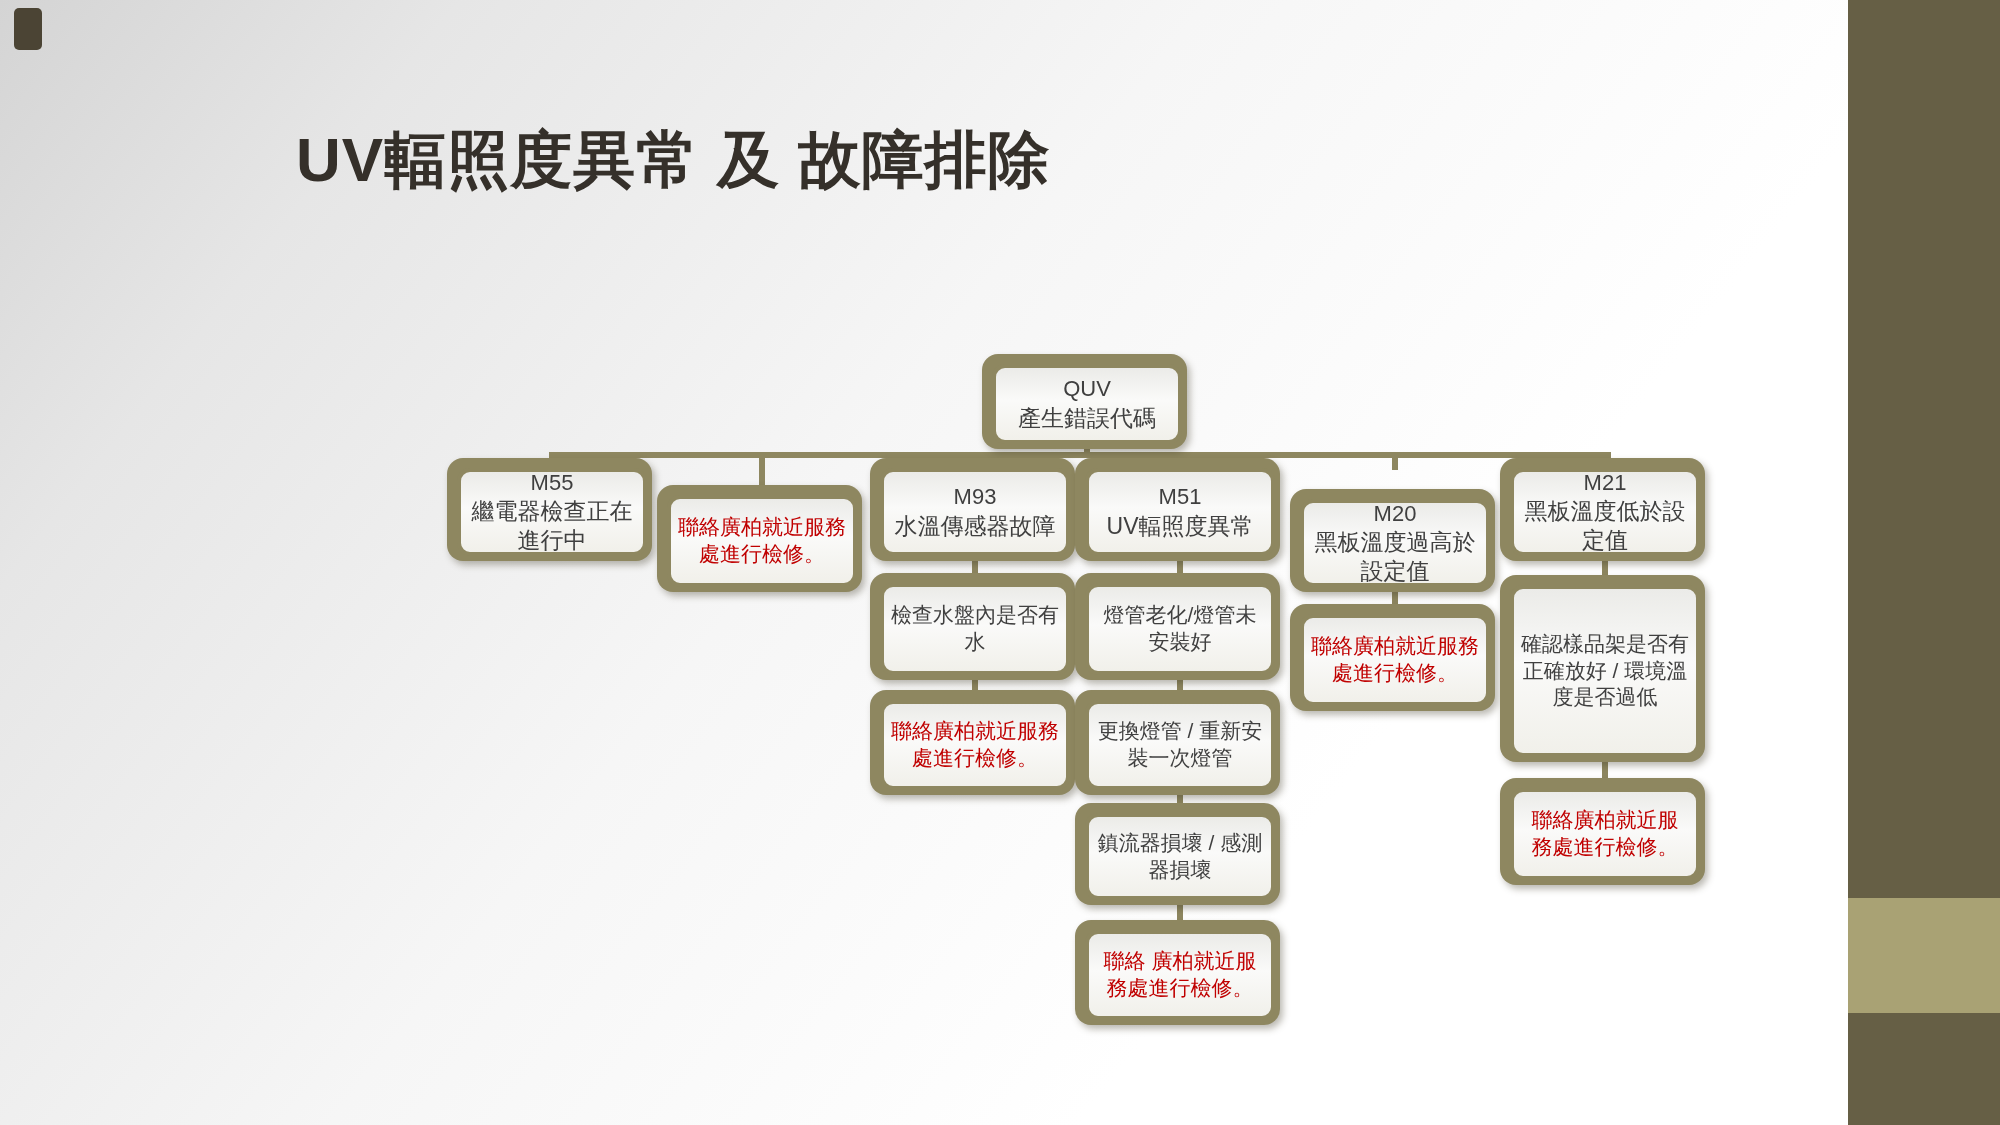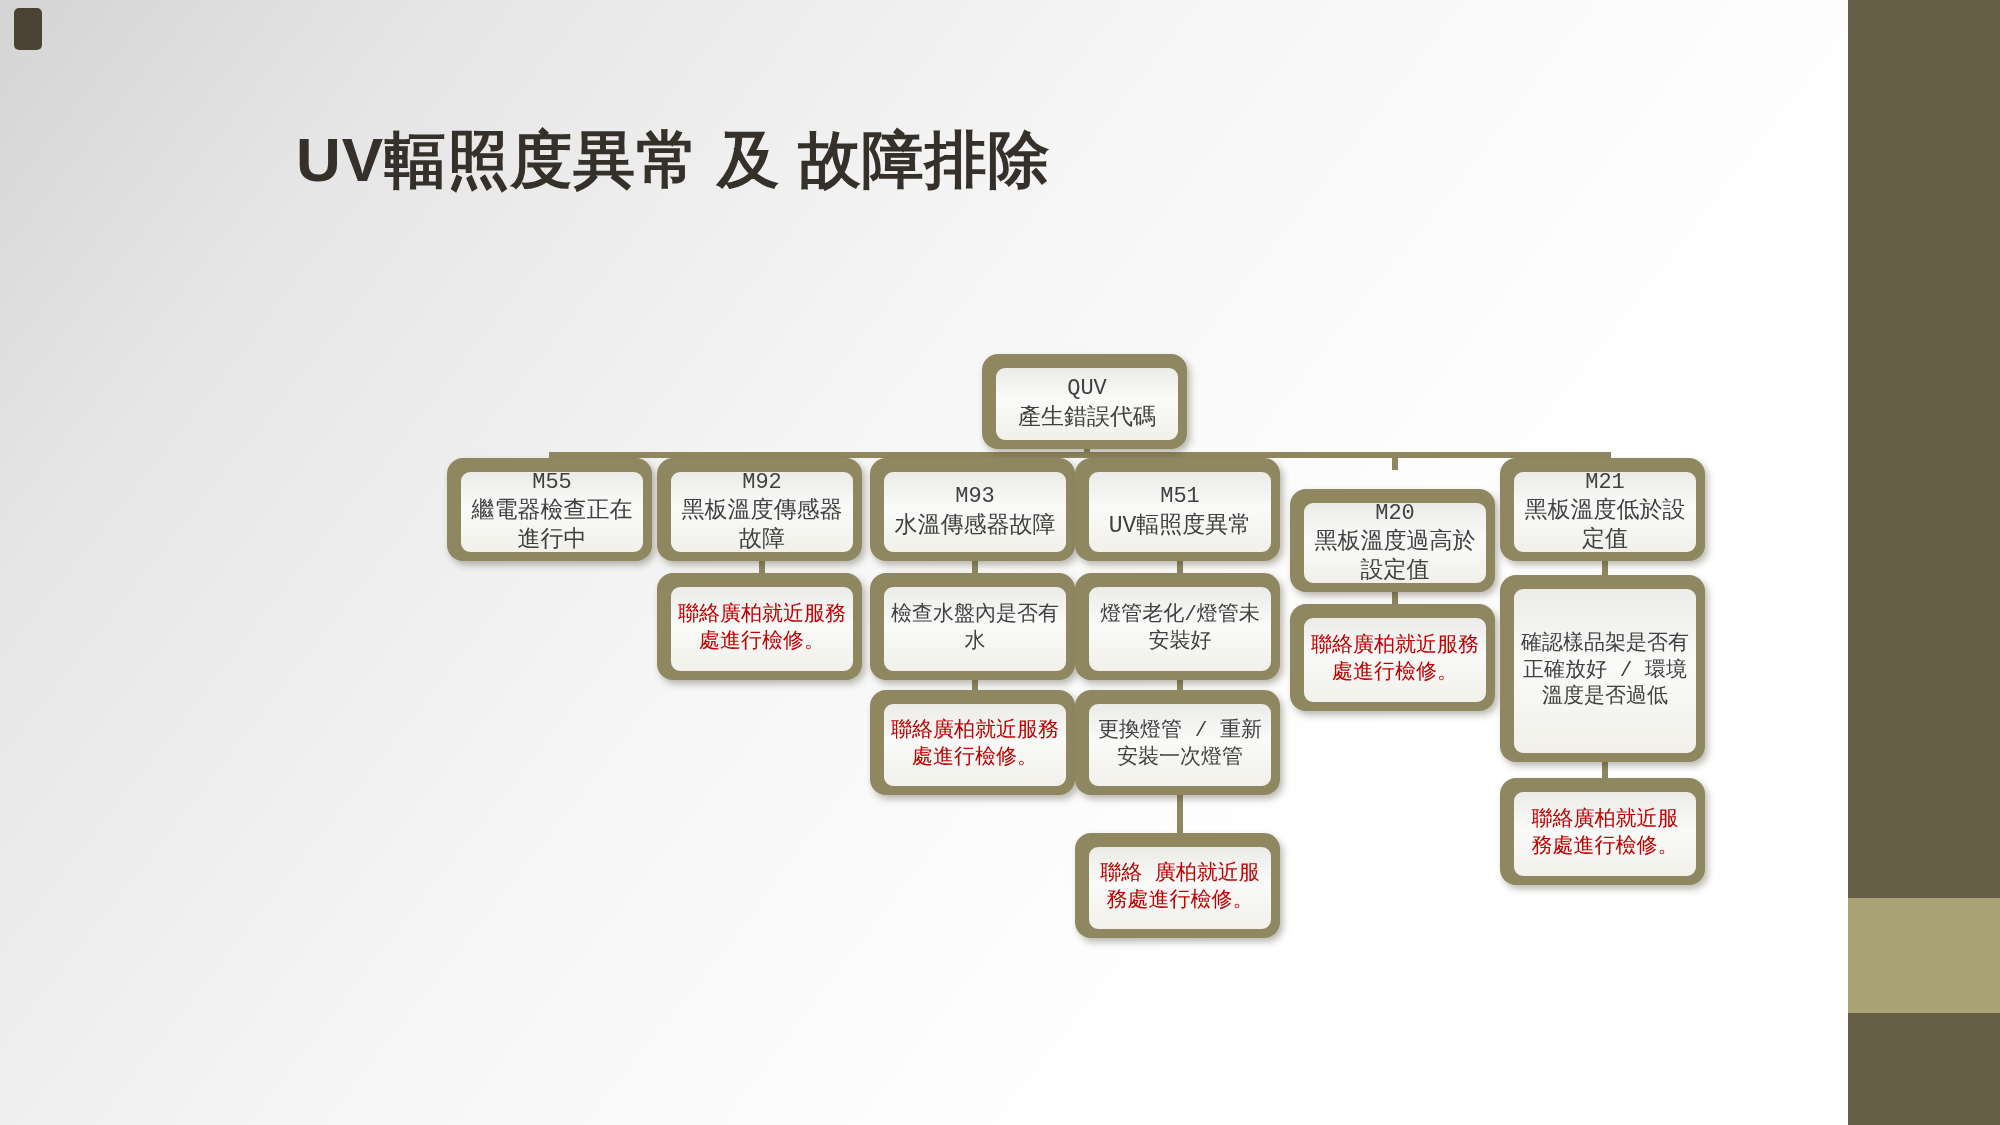--- a/index.html
+++ b/index.html
@@ -28,21 +28,21 @@
   }
   .chart{ position:absolute; left:0; top:0; width:1848px; height:1125px; }
 
   
   .bus{ position:absolute; left:549px; top:452px; width:1062px; height:6px; background:#8e8760; }
   .stub{ position:absolute; width:6px; background:#8e8760; }
   .vline{ width:6px; background:#8e8760; }
 
   
   .col{ position:absolute; top:468px; width:190px; display:flex; flex-direction:column; align-items:center; }
-  .node{ position:relative; width:100%;font-family:Liberation Mono, monospace; }
+  .node{ position:relative; width:100%; }
   .node .back{
     position:absolute; left:-10px; top:-10px; right:-5px; bottom:-5px;
     background:#8e8760; border-radius:16px;
     box-shadow:3px 4px 7px rgba(60,55,35,.35);
   }
   .node .box{
     position:relative; height:100%; width:100%;
     border:4px solid #8e8760; border-radius:13px;
     background:linear-gradient(180deg,#ebebe8 0%,#fafaf9 45%,#f1f0ea 100%);
     display:flex; flex-direction:column; justify-content:center; align-items:center;
@@ -88,27 +88,20 @@
     <div class="node" style="height:88px;">
       <div class="back"></div>
       <div class="box">
         <div class="code">M55</div>
         <div class="desc">繼電器檢查正在進行中</div>
       </div>
     </div>
   </div>
 
   <div class="col" style="left:667px;">
-    <div class="node" style="height:88px;">
-      <div class="back"></div>
-      <div class="box">
-        <div class="code">M92</div>
-        <div class="desc">黑板溫度傳感器故障</div>
-      </div>
-    </div>
     <div class="vline" style="height:27px;"></div>
     <div class="node red" style="height:92px;">
       <div class="back"></div>
       <div class="box">
         <div class="step-text">聯絡廣柏就近服務處進行檢修。</div>
       </div>
     </div>
   </div>
 
   <div class="col" style="left:880px;">
@@ -151,20 +144,26 @@
       </div>
     </div>
     <div class="vline" style="height:25px;"></div>
     <div class="node" style="height:90px;">
       <div class="back"></div>
       <div class="box">
         <div class="step-text">更換燈管 / 重新安裝一次燈管</div>
       </div>
     </div>
     <div class="vline" style="height:23px;"></div>
+    <div class="node" style="height:87px;">
+      <div class="back"></div>
+      <div class="box">
+        <div class="step-text">鎮流器損壞 / 感測器損壞</div>
+      </div>
+    </div>
     <div class="vline" style="height:30px;"></div>
     <div class="node red" style="height:90px;">
       <div class="back"></div>
       <div class="box">
         <div class="step-text">聯絡 廣柏就近服務處進行檢修。</div>
       </div>
     </div>
   </div>
 
   <div class="col" style="left:1300px;margin-top:31px;">

